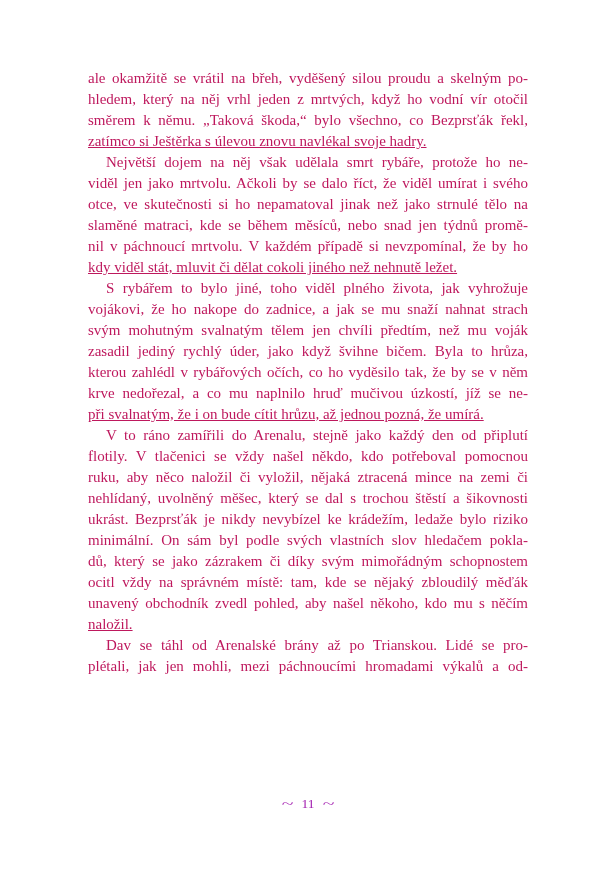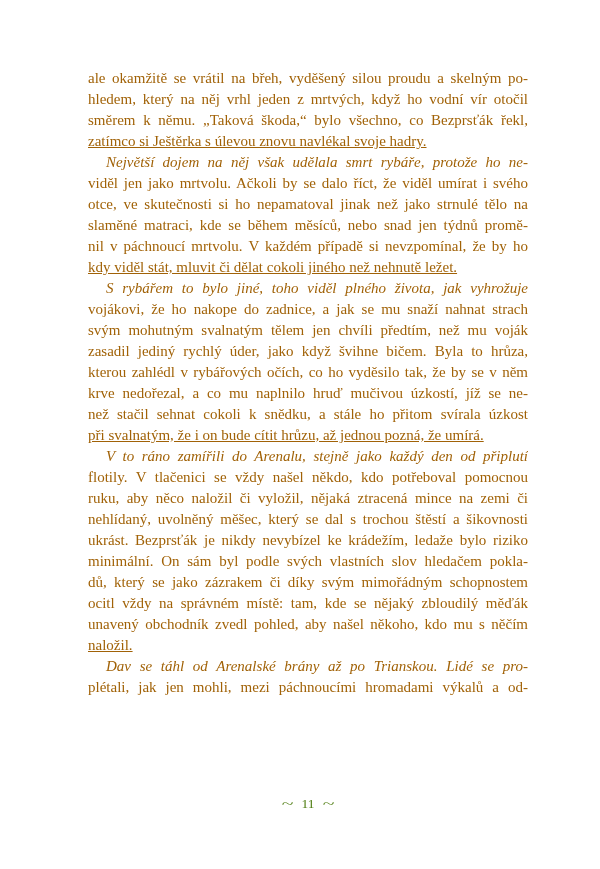--- a/index.html
+++ b/index.html
@@ -19,46 +19,45 @@
     inset: 0;
     background: #ffffff;
   }
   .text-block {
     position: absolute;
     left: 88px;
     top: 68px;
     width: 440px;
     font-size: 15px;
     line-height: 21px;
-    color: #a16207;
+    color: #be185d;
   }
   .line {
     height: 21px;
     text-align: justify;
     text-align-last: justify;
     overflow: hidden;
   }
   .line.indent {
     padding-left: 18px;
-    font-style: italic;
   }
   .line.endline {
     text-align-last: left;
     text-decoration: underline;
   }
   .footer {
     position: absolute;
     left: 88px;
     top: 793px;
     width: 440px;
     height: 21px;
     text-align: center;
     font-size: 13.5px;
     line-height: 21px;
-    color: #4d7c0f;
+    color: #a21caf;
   }
   .footer .ornament {
     display: inline-block;
     transform: scaleX(1.6);
     letter-spacing: 0;
   }
   .footer .folio {
     display: inline-block;
     margin: 0 10px;
   }
@@ -77,21 +76,20 @@
       <div class="line">otce, ve skutečnosti si ho nepamatoval jinak než jako strnulé tělo na</div>
       <div class="line">slaměné matraci, kde se během měsíců, nebo snad jen týdnů promě-</div>
       <div class="line">nil v páchnoucí mrtvolu. V každém případě si nevzpomínal, že by ho</div>
       <div class="line endline">kdy viděl stát, mluvit či dělat cokoli jiného než nehnutě ležet.</div>
       <div class="line indent">S rybářem to bylo jiné, toho viděl plného života, jak vyhrožuje</div>
       <div class="line">vojákovi, že ho nakope do zadnice, a jak se mu snaží nahnat strach</div>
       <div class="line">svým mohutným svalnatým tělem jen chvíli předtím, než mu voják</div>
       <div class="line">zasadil jediný rychlý úder, jako když švihne bičem. Byla to hrůza,</div>
       <div class="line">kterou zahlédl v rybářových očích, co ho vyděsilo tak, že by se v něm</div>
       <div class="line">krve nedořezal, a co mu naplnilo hruď mučivou úzkostí, jíž se ne-</div>
-      <div class="line">než stačil sehnat cokoli k snědku, a stále ho přitom svírala úzkost</div>
       <div class="line endline">při svalnatým, že i on bude cítit hrůzu, až jednou pozná, že umírá.</div>
       <div class="line indent">V to ráno zamířili do Arenalu, stejně jako každý den od připlutí</div>
       <div class="line">flotily. V tlačenici se vždy našel někdo, kdo potřeboval pomocnou</div>
       <div class="line">ruku, aby něco naložil či vyložil, nějaká ztracená mince na zemi či</div>
       <div class="line">nehlídaný, uvolněný měšec, který se dal s trochou štěstí a šikovnosti</div>
       <div class="line">ukrást. Bezprsťák je nikdy nevybízel ke krádežím, ledaže bylo riziko</div>
       <div class="line">minimální. On sám byl podle svých vlastních slov hledačem pokla-</div>
       <div class="line">dů, který se jako zázrakem či díky svým mimořádným schopnostem</div>
       <div class="line">ocitl vždy na správném místě: tam, kde se nějaký zbloudilý měďák</div>
       <div class="line">unavený obchodník zvedl pohled, aby našel někoho, kdo mu s něčím</div>

